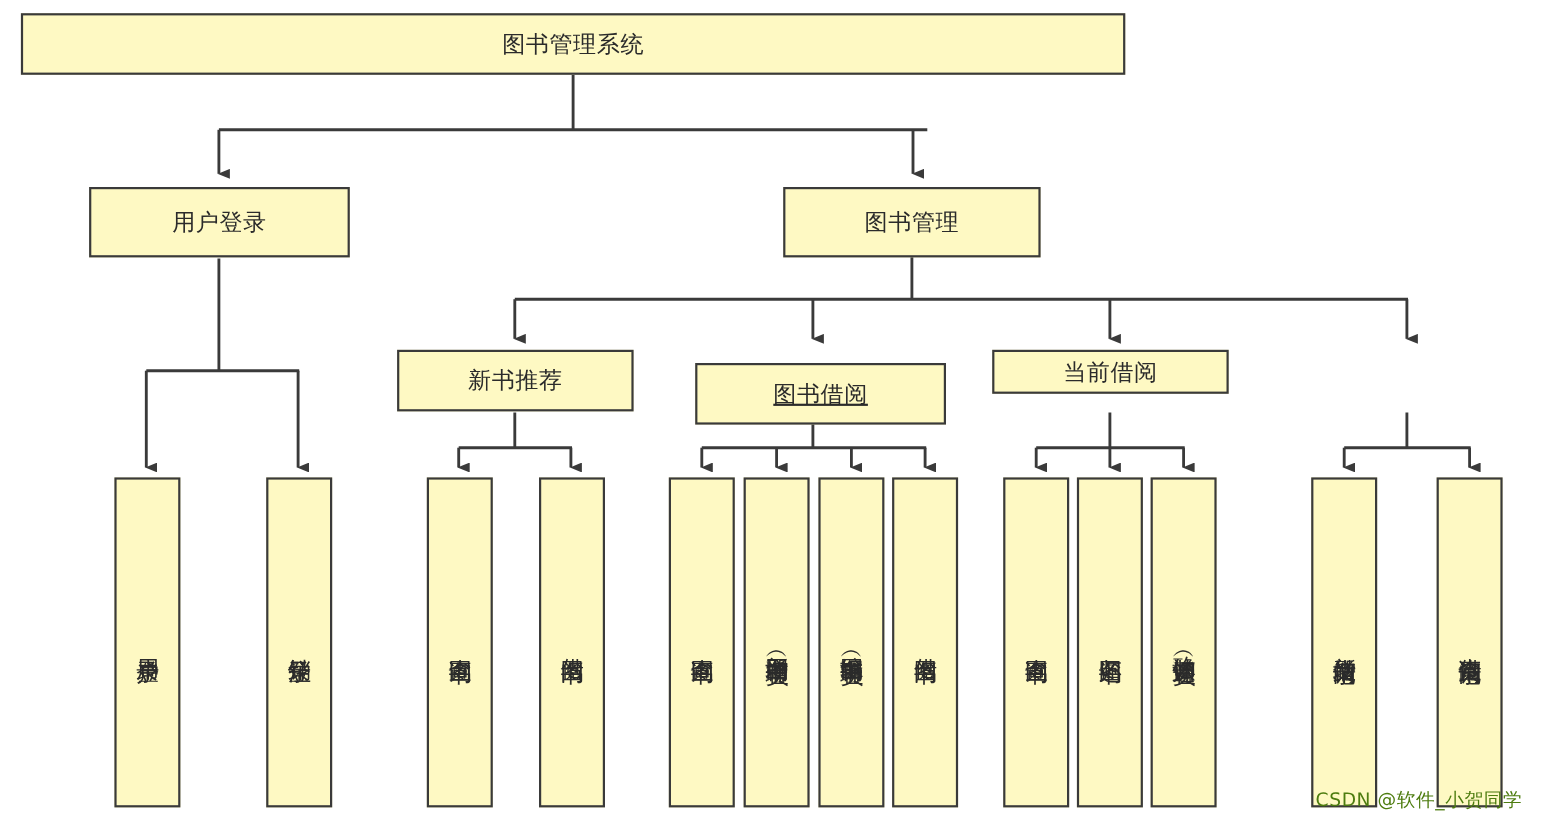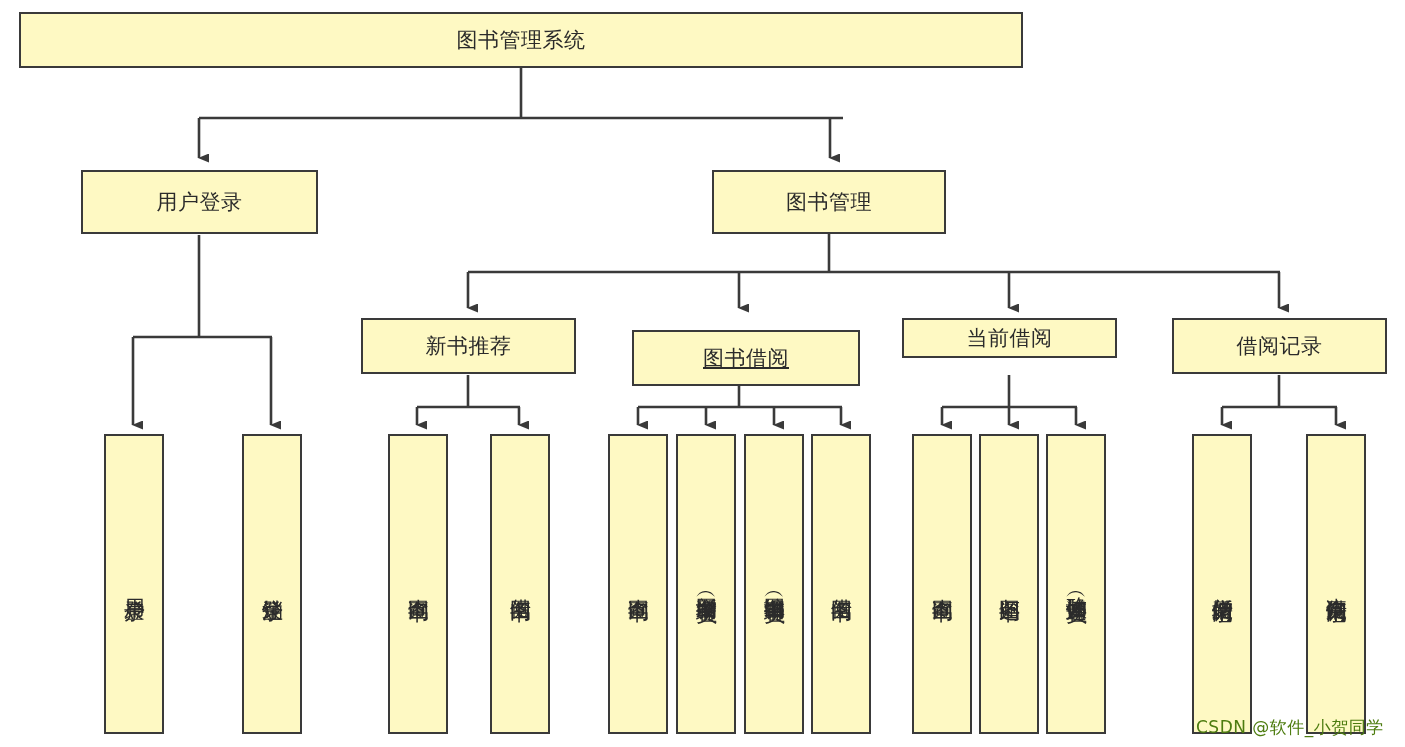--- a/index.html
+++ b/index.html
@@ -140,23 +140,20 @@
   </div>
 
   <div class="node-box horizontal" style="left:632px; top:330px; width:228px; height:56px;text-decoration:underline;">
     <span class="node-label">图书借阅</span>
   </div>
 
   <div class="node-box horizontal" style="left:902px; top:318px; width:215px; height:40px;">
     <span class="node-label">当前借阅</span>
   </div>
 
-  <div class="node-box horizontal" style="left:1172px; top:318px; width:215px; height:56px;">
-    <span class="node-label">借阅记录</span>
-  </div>
 
   <div class="node-box vertical" style="left:104px; top:434px; width:60px; height:300px;">
     <span class="node-label">用户登录</span>
   </div>
   <div class="node-box vertical" style="left:242px; top:434px; width:60px; height:300px;">
     <span class="node-label">注销登录</span>
   </div>
 
   <div class="node-box vertical" style="left:388px; top:434px; width:60px; height:300px;">
     <span class="node-label">查询图书</span>

